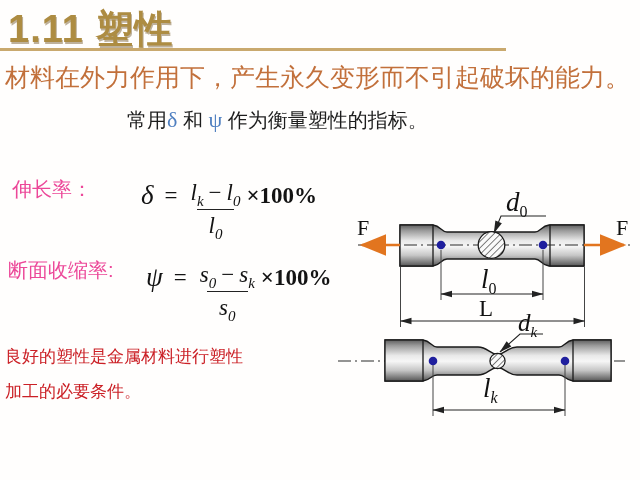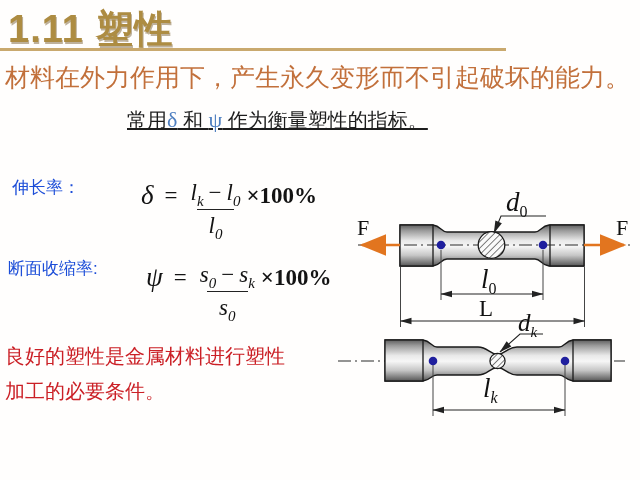--- a/index.html
+++ b/index.html
@@ -2,26 +2,26 @@
 <html><head>
 <meta charset="utf-8">
 <style>
   html,body{margin:0;padding:0;background:#fff;}
   .slide{position:relative;width:640px;height:480px;background:#fffefd;overflow:hidden;
          font-family:"Liberation Sans",sans-serif;}
   .title{position:absolute;left:8px;top:4px;font-size:38px;font-weight:bold;color:#AD8C42;
          letter-spacing:1px;text-shadow:1px 1.5px 0 rgba(110,85,35,.45);}
   .divider{position:absolute;left:0;top:48px;width:506px;height:3px;background:#C9A96E;}
   .definition{position:absolute;left:5px;top:61px;font-size:25px;color:#C2703B;white-space:nowrap;}
-  .indicator{position:absolute;left:127px;top:107px;font-size:20px;color:#1d1d1d;white-space:nowrap;text-decoration:underline;}
+  .indicator{position:absolute;left:127px;top:107px;font-size:20px;color:#1d1d1d;white-space:nowrap;}
   .indicator .greek{color:#4F7FC0;font-family:"Liberation Serif",serif;font-size:22px;}
-  .side-label{position:absolute;font-size:17px;color:#1d4ed8;white-space:nowrap;}
+  .side-label{position:absolute;font-size:20px;color:#ec4899;white-space:nowrap;}
   .elong-label{left:12px;top:176px;}
   .reduct-label{left:8px;top:257px;}
-  .note{position:absolute;left:5px;top:339px;font-size:20px;color:#CB2026;line-height:35px;white-space:nowrap;}
+  .note{position:absolute;left:5px;top:339px;font-size:17px;color:#CB2026;line-height:35px;white-space:nowrap;}
   .formula{position:absolute;display:flex;align-items:center;color:#131313;
            font-family:"Liberation Serif",serif;font-size:23px;font-style:italic;}
   .f1{left:141px;top:152px;}
   .f2{left:146px;top:234px;}
   .formula .sym{font-size:27px;margin-right:4px;}
   .formula .eq{font-style:normal;margin:0 7px;}
   .frac{display:inline-flex;flex-direction:column;align-items:center;}
   .frac .num{padding:0 6px 3px;white-space:nowrap;margin-top:28px;}
   .frac .den{border-top:1.7px solid #222;padding:3px 12px 0;white-space:nowrap;}
   .formula sub{font-size:15px;line-height:0;}

